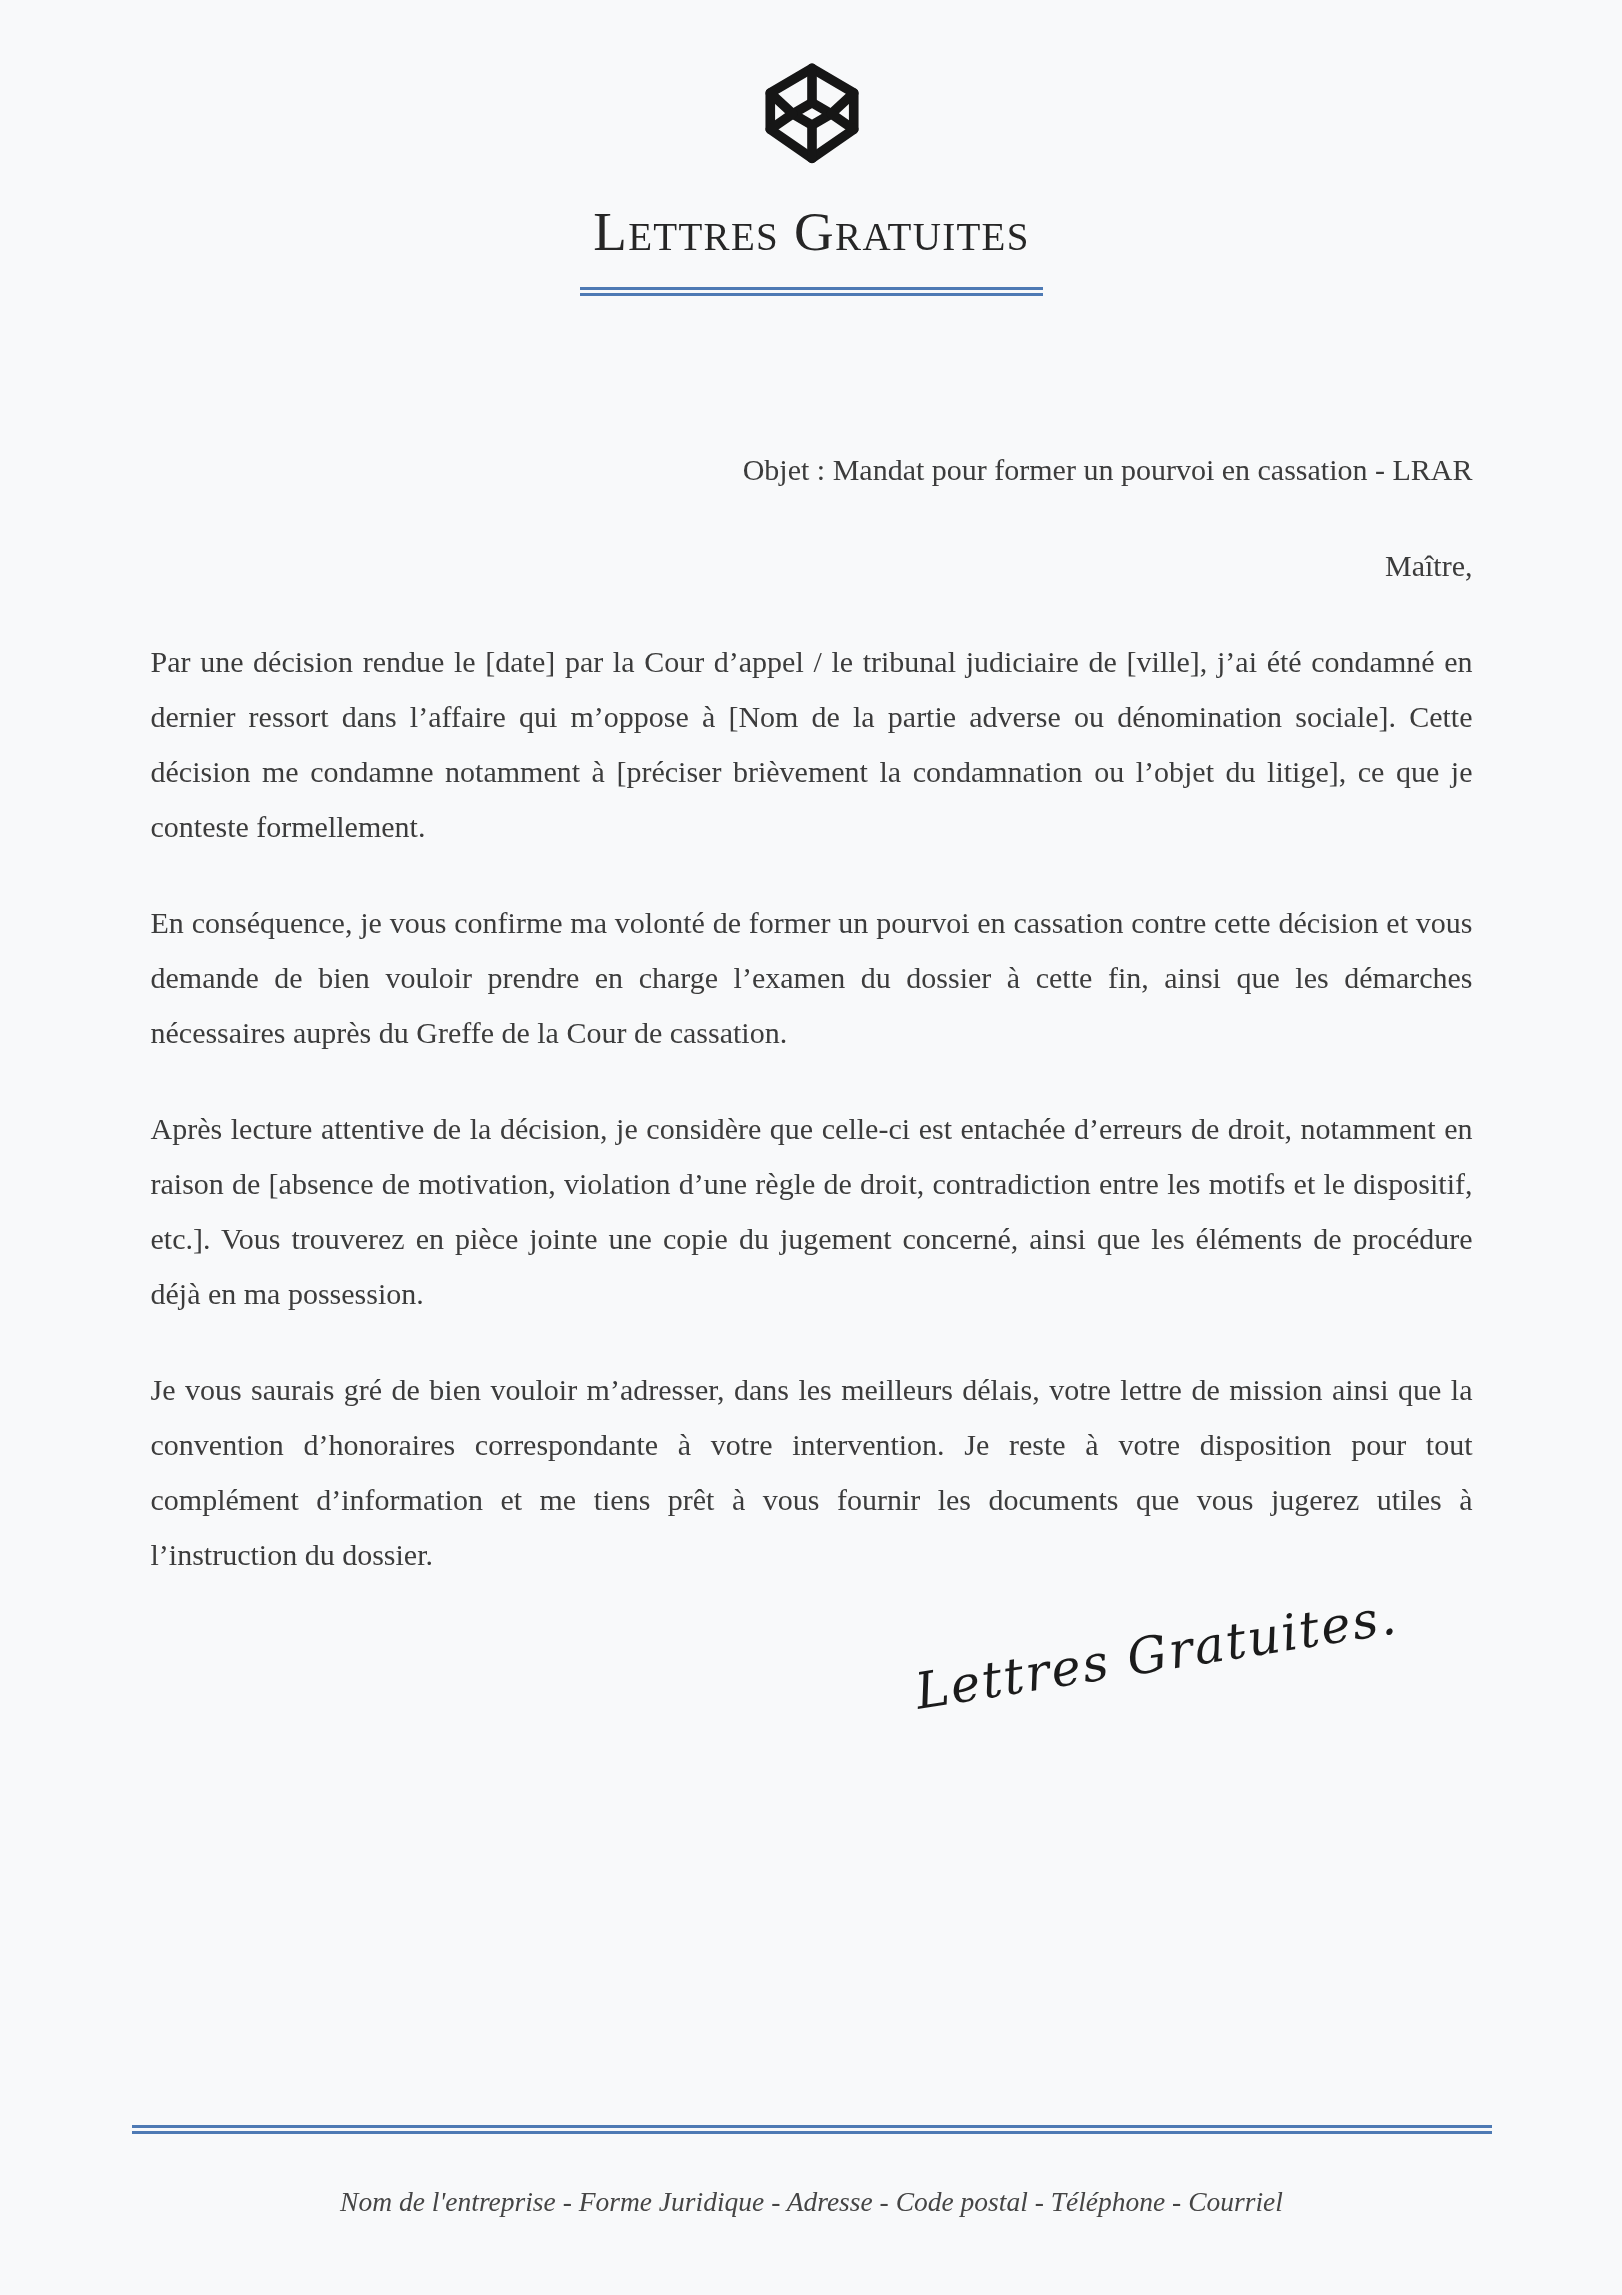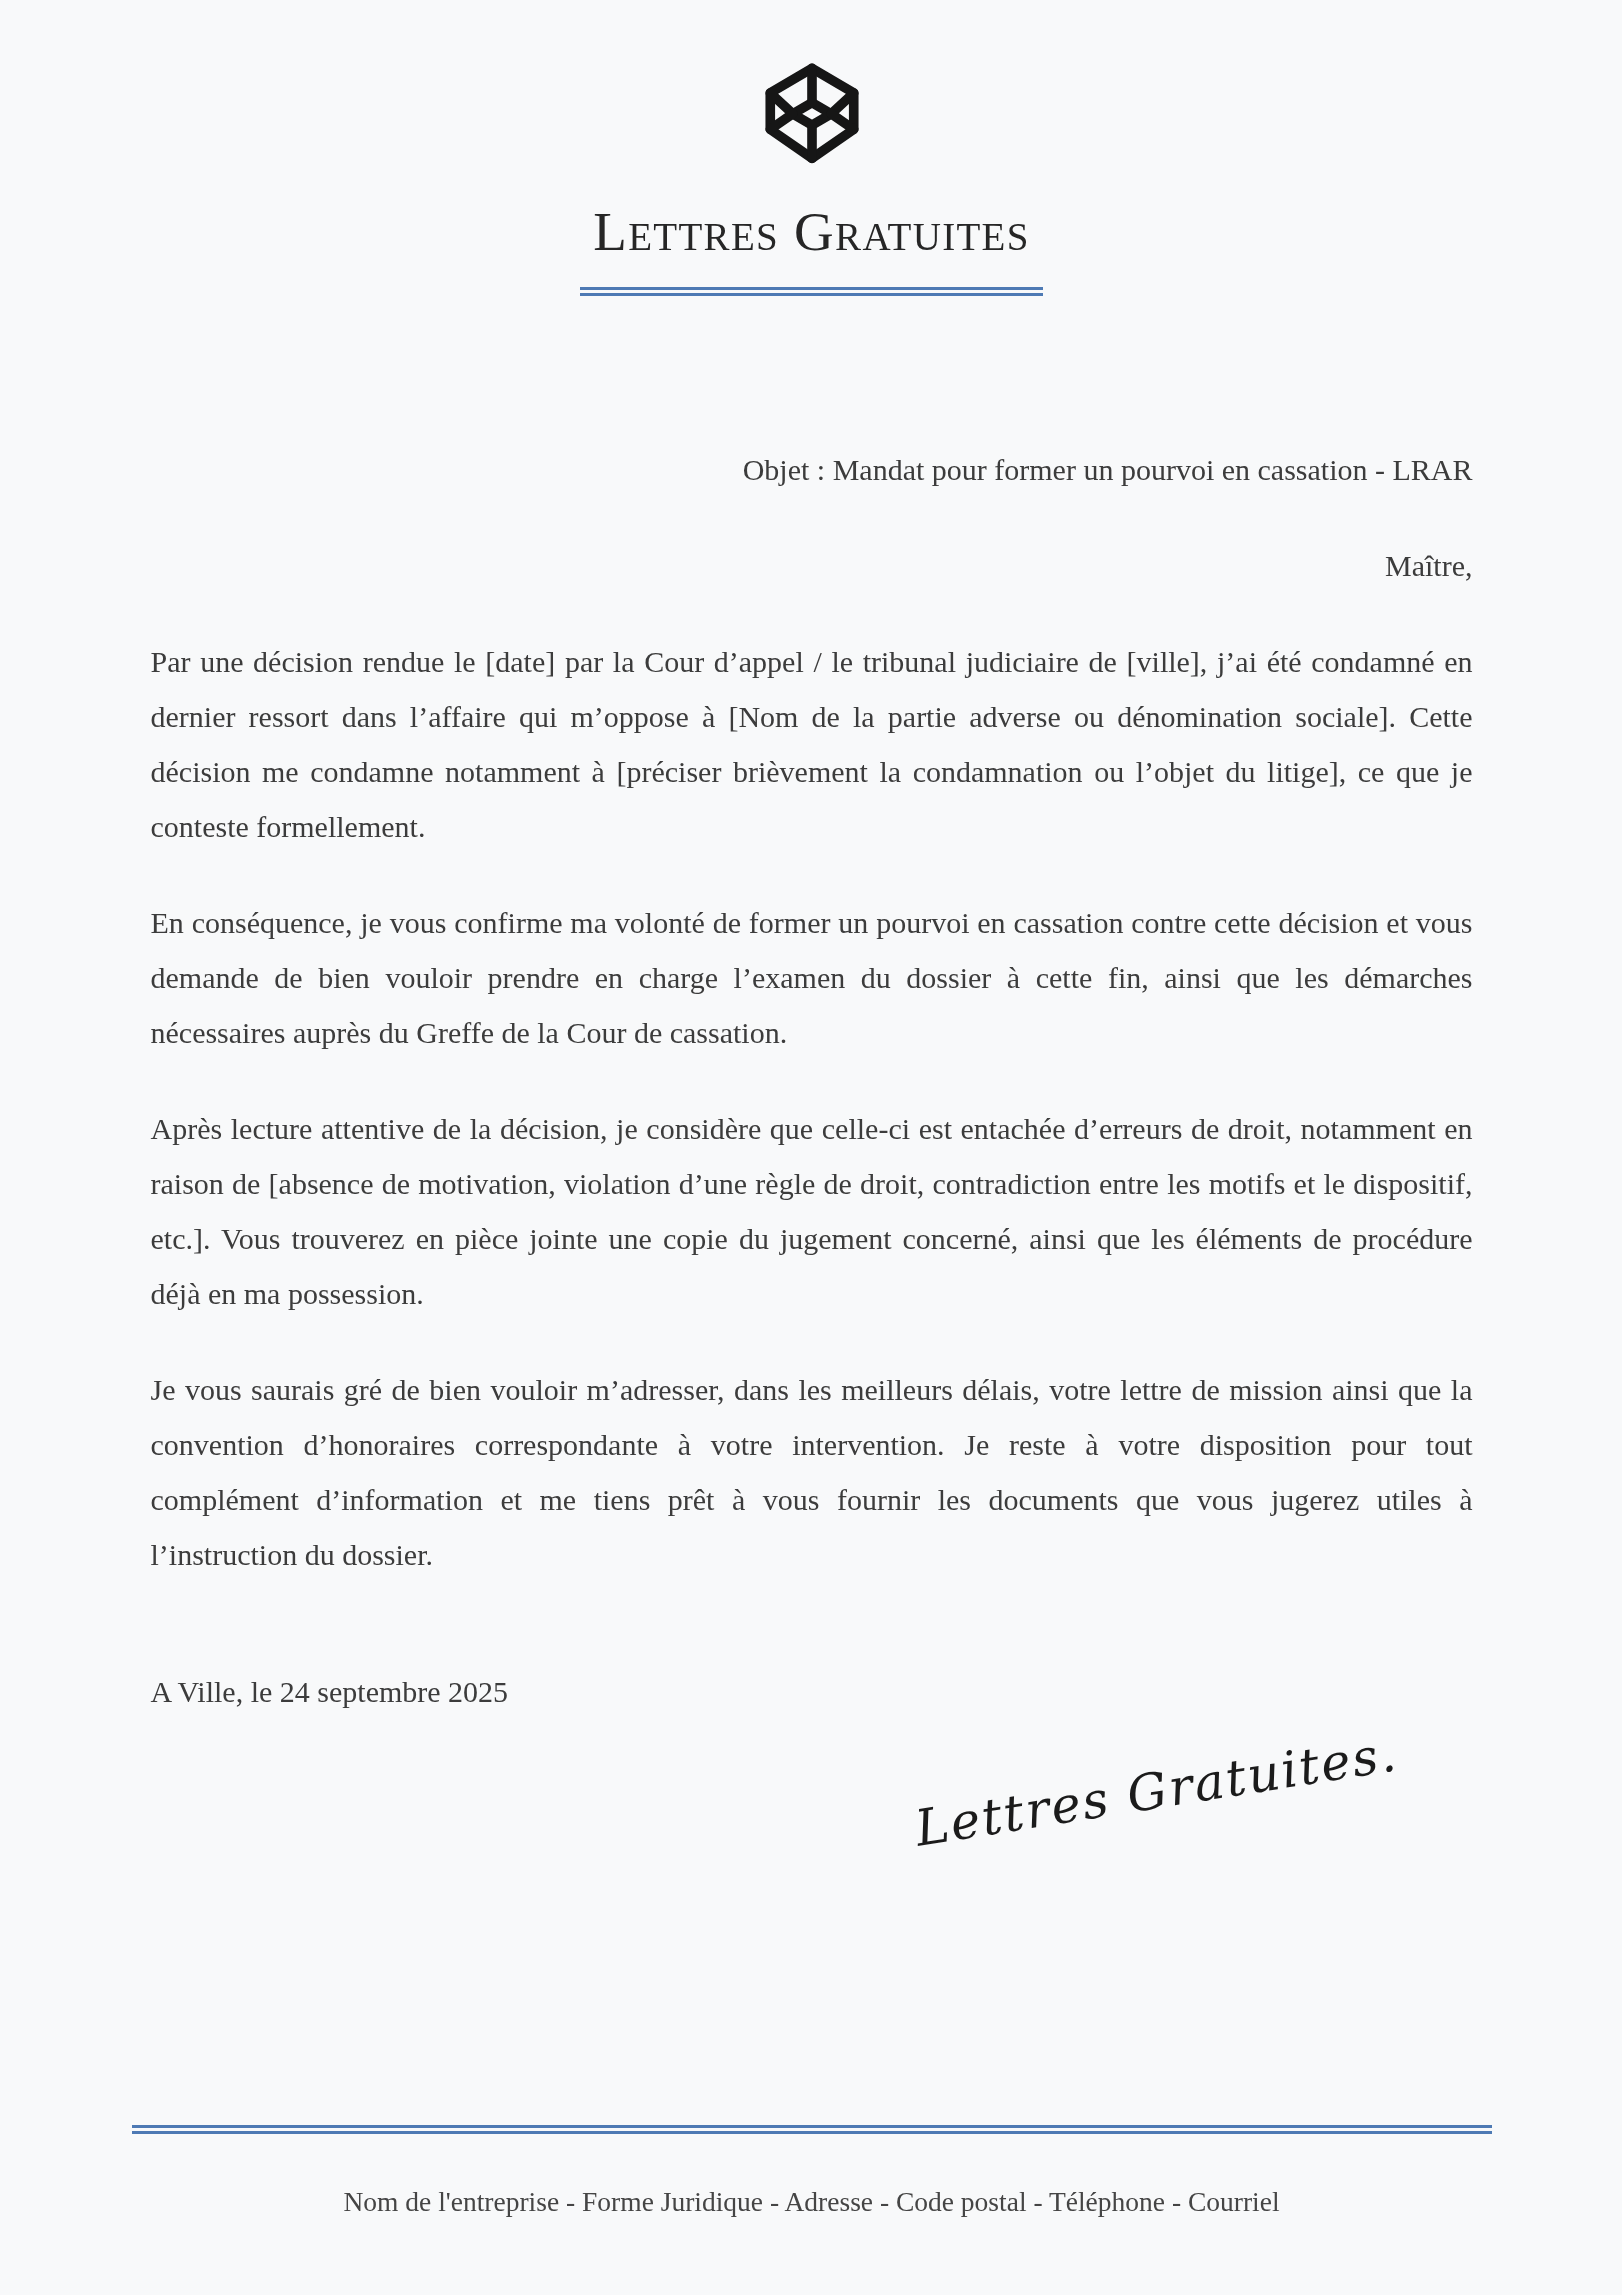--- a/index.html
+++ b/index.html
@@ -77,20 +77,21 @@
     left: 0; right: 0; bottom: 0;
     height: 170px;
   }
   .footer-rule { width: 1360px; margin: 0 auto; }
   .footer-text {
     margin: 51px 0 0 0;
     text-align: center;
     font-size: 27.5px;
     line-height: 33px;
     color: #454545;
+    font-style: italic;
   }
 </style>
 </head>
 <body>
 
 <header class="letterhead">
   <div class="logo-wrap">
     <svg viewBox="0 0 100 100" fill="none" stroke="#161616" stroke-width="9" stroke-linejoin="round" stroke-linecap="round" aria-hidden="true">
 
       <path d="M50 5 L89 28 V62 L50 89 L11 62 V28 Z"></path>
@@ -109,21 +110,20 @@
   <div class="double-rule header-rule"></div>
 </header>
 
 <main class="letter">
   <p class="subject">Objet : Mandat pour former un pourvoi en cassation - LRAR</p>
   <p class="salutation">Maître,</p>
   <p class="para">Par une décision rendue le [date] par la Cour d’appel / le tribunal judiciaire de [ville], j’ai été condamné en dernier ressort dans l’affaire qui m’oppose à [Nom de la partie adverse ou dénomination sociale]. Cette décision me condamne notamment à [préciser brièvement la condamnation ou l’objet du litige], ce que je conteste formellement.</p>
   <p class="para">En conséquence, je vous confirme ma volonté de former un pourvoi en cassation contre cette décision et vous demande de bien vouloir prendre en charge l’examen du dossier à cette fin, ainsi que les démarches nécessaires auprès du Greffe de la Cour de cassation.</p>
   <p class="para">Après lecture attentive de la décision, je considère que celle-ci est entachée d’erreurs de droit, notamment en raison de [absence de motivation, violation d’une règle de droit, contradiction entre les motifs et le dispositif, etc.]. Vous trouverez en pièce jointe une copie du jugement concerné, ainsi que les éléments de procédure déjà en ma possession.</p>
   <p class="para">Je vous saurais gré de bien vouloir m’adresser, dans les meilleurs délais, votre lettre de mission ainsi que la convention d’honoraires correspondante à votre intervention. Je reste à votre disposition pour tout complément d’information et me tiens prêt à vous fournir les documents que vous jugerez utiles à l’instruction du dossier.</p>
-  <p class="dateline">A Ville, le 24 septembre 2025</p>
 
   <div class="signature-wrap">
     <span class="signature-text">Lettres Gratuites.</span>
   </div>
 </main>
 
 <footer class="page-footer">
   <div class="double-rule footer-rule"></div>
   <p class="footer-text">Nom de l'entreprise - Forme Juridique - Adresse - Code postal - Téléphone - Courriel</p>
 </footer>

